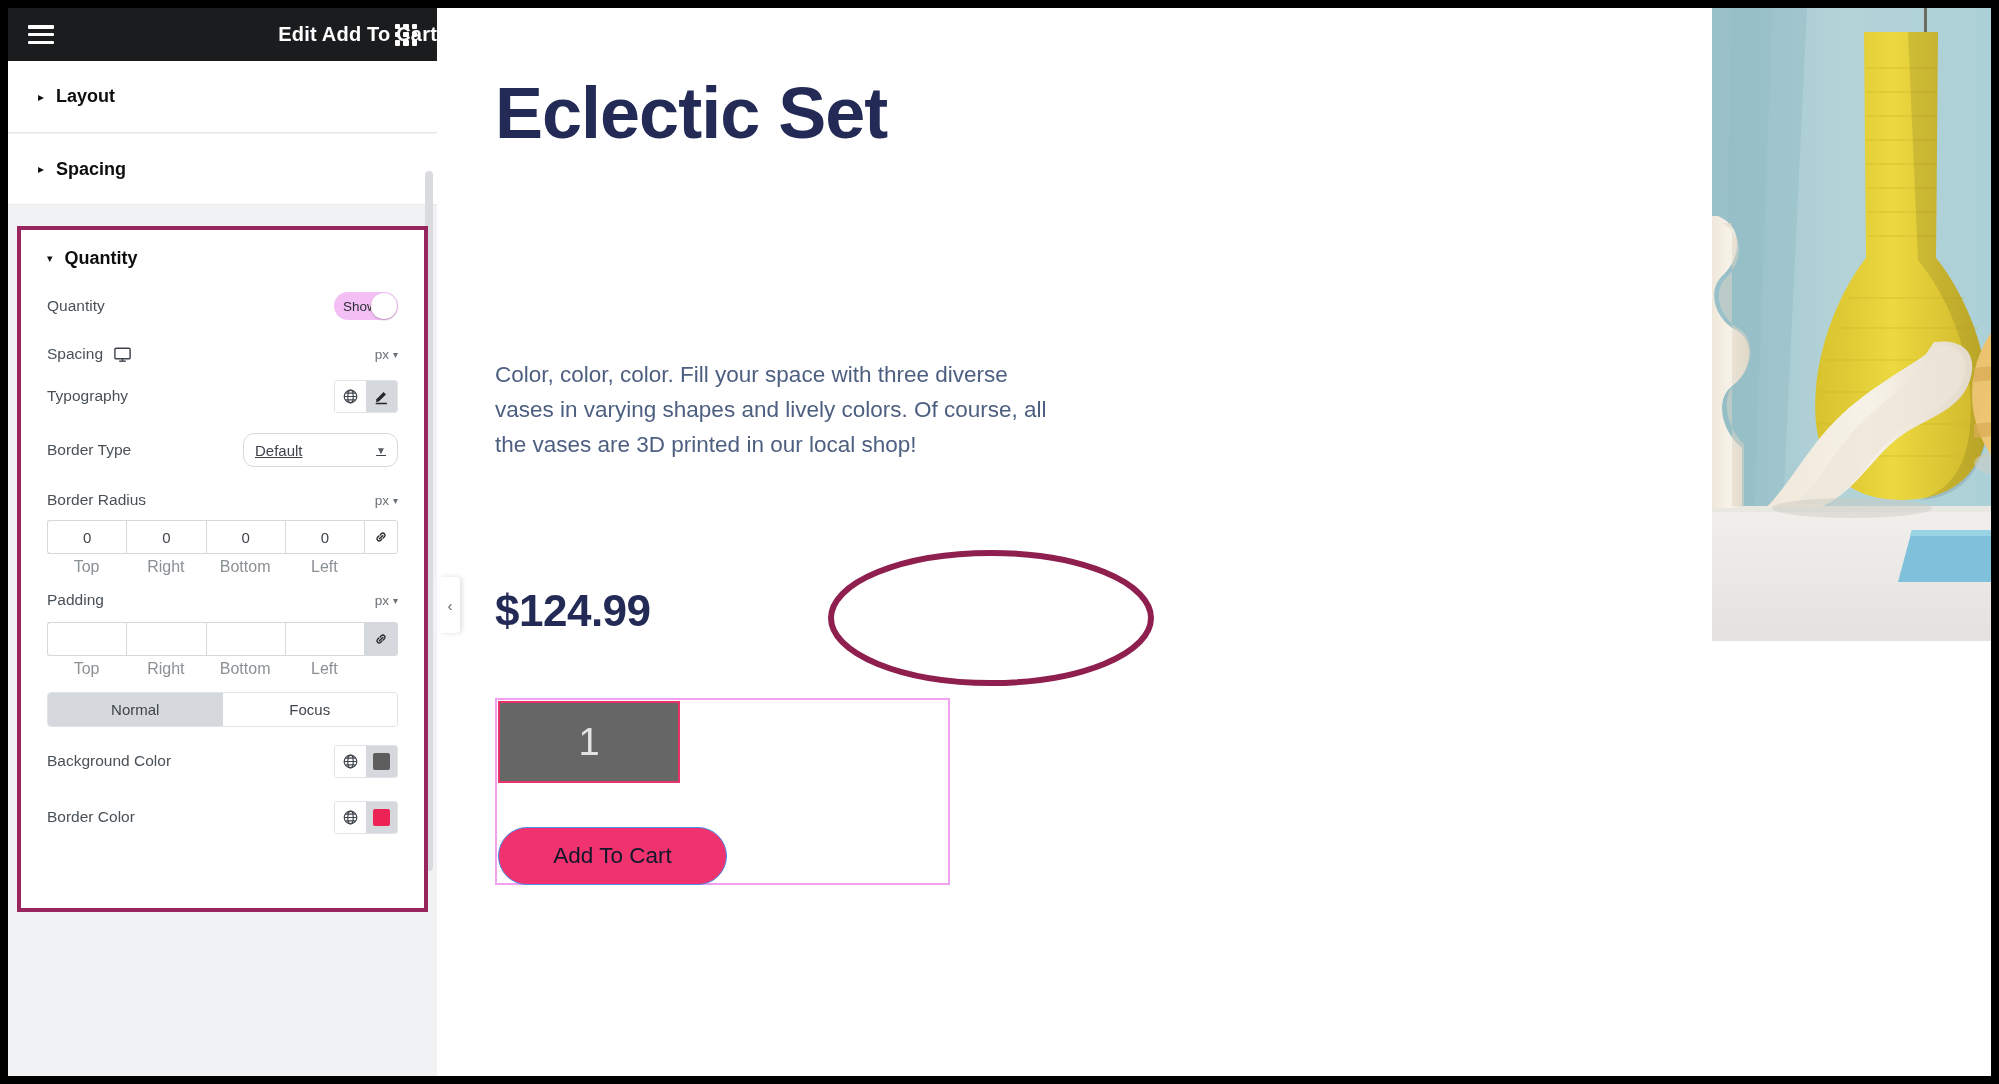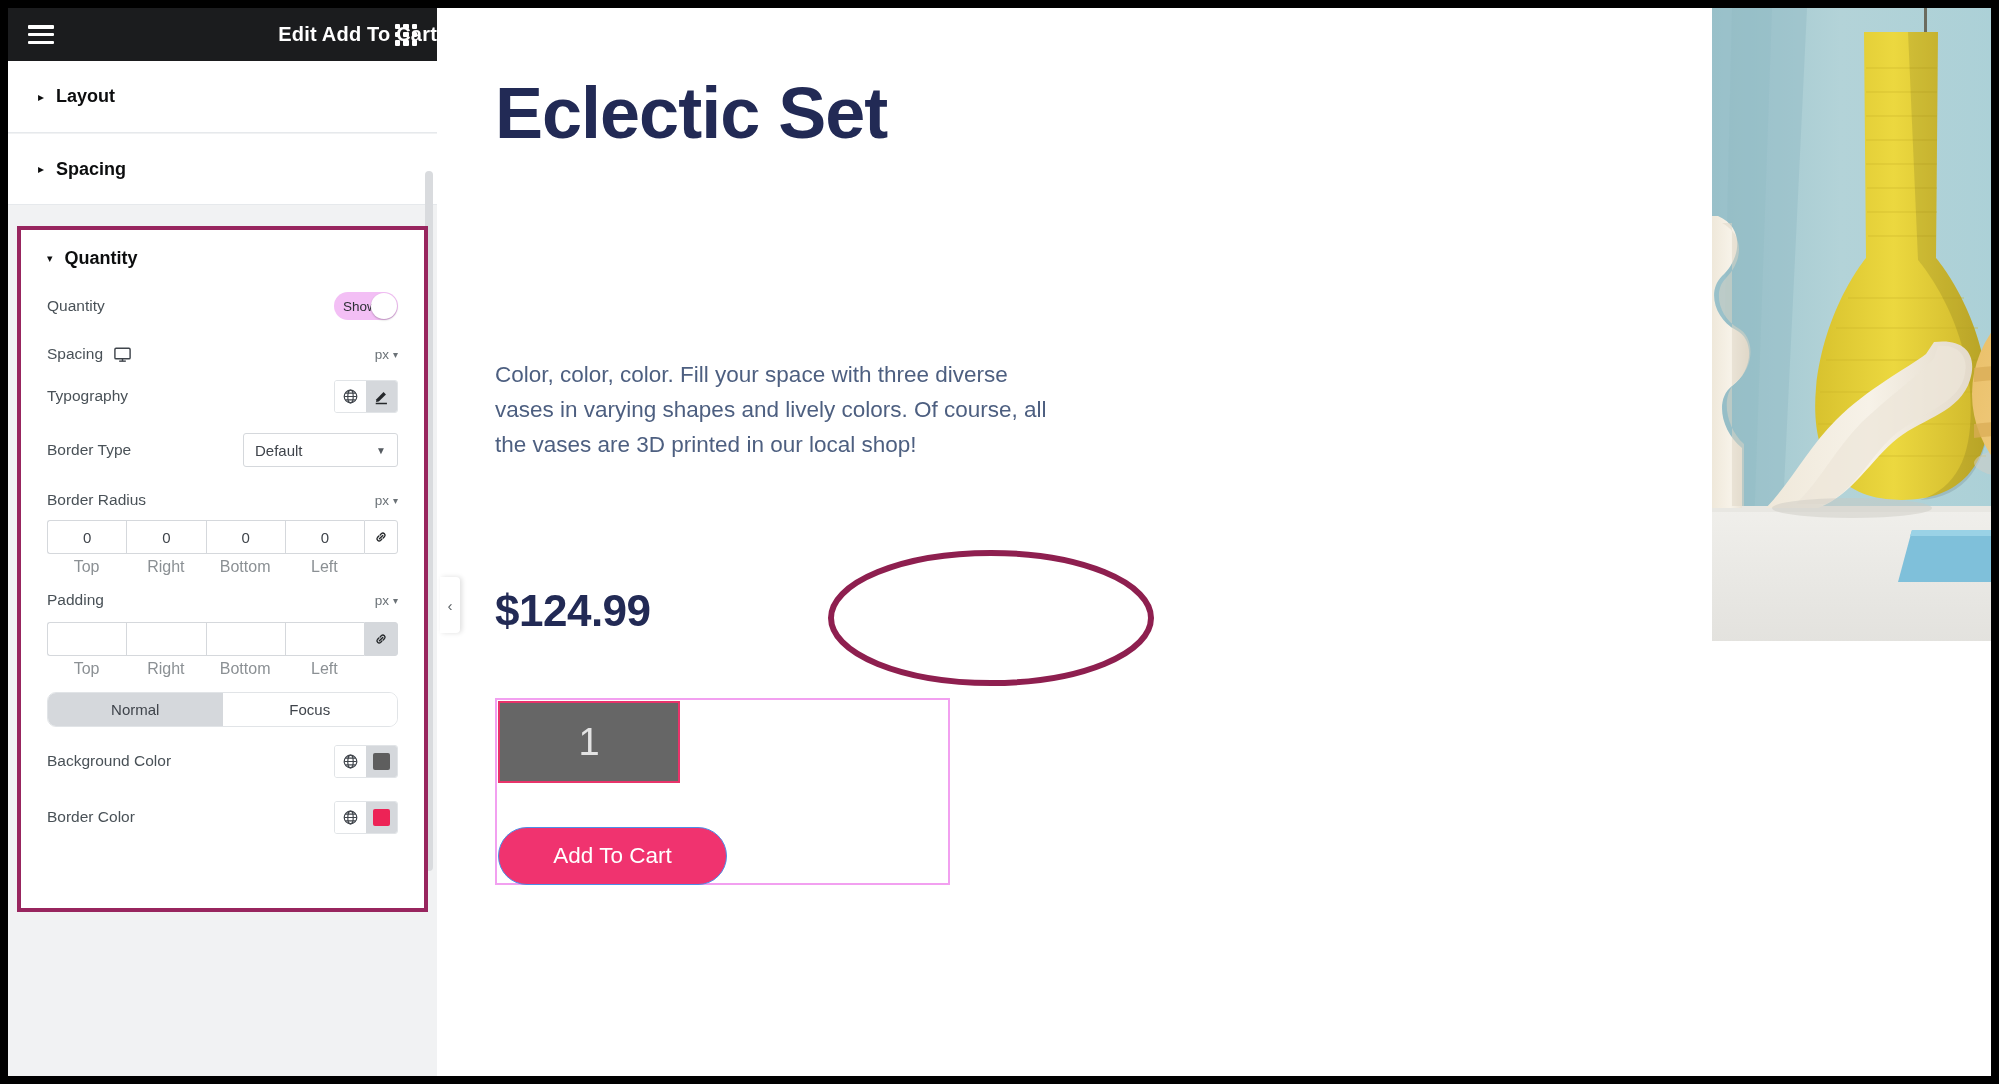--- a/index.html
+++ b/index.html
@@ -150,24 +150,24 @@
     display: flex; align-items: center; justify-content: center;
     background: #ffffff; cursor: pointer;
   }
   .icon-pair .cell.active { background: #d5d8dc; }
   .icon-pair .cell.swatchcell { background: #d5d8dc; }
   .swatch { width: 17px; height: 17px; border-radius: 2px; }
 
   
   .select {
     width: 155px; height: 34px;
-    border: 1px solid #d5d8dc; border-radius: 3px;
+    border: 1px solid #d5d8dc; border-radius: 11px;
     display: flex; align-items: center; justify-content: space-between;
     padding: 0 11px; font-size: 15px; color: #3f444b;
-    background: #fff; cursor: pointer;
+    background: #fff; cursor: pointer; text-decoration: underline;
   }
   .select .caret { font-size: 10px; color: #555b61; }
 
   
   .dims { display: flex; margin-top: 4px; }
   .dims .box {
     flex: 1; height: 34px;
     border: 1px solid #d5d8dc;
     border-right: none;
     display: flex; align-items: center; justify-content: center;
@@ -181,21 +181,21 @@
     background: #ffffff; cursor: pointer;
   }
   .dims .link.on { background: #d5d8dc; }
   .dim-labels { display: flex; margin-top: 4px; padding-right: 34px; }
   .dim-labels span {
     flex: 1; text-align: center; font-size: 16px; color: #8b9094;
   }
 
   .tabs {
     display: flex; margin-top: 14px; margin-bottom: 14px;
-    border-radius: 9px; overflow: hidden;
+    border-radius: 4px; overflow: hidden;
     border: 1px solid #e1e4e7;
   }
   .tabs .tab {
     flex: 1; height: 33px;
     display: flex; align-items: center; justify-content: center;
     font-size: 15px; color: #3f444b; background: #ffffff; cursor: pointer;
   }
   .tabs .tab.active { background: #d5d8dc; }
 
   
@@ -263,21 +263,21 @@
     color: #e3e3e3; font-size: 38px; font-weight: 300;
     cursor: text;
   }
   .atc-btn {
     position: absolute; left: 1px; top: 127px;
     width: 229px; height: 58px;
     background: #f0336f;
     border: 1.5px solid #4d8ee8;
     border-radius: 29px;
     display: flex; align-items: center; justify-content: center;
-    color: #ffffff; font-size: 22.5px;
+    color: #0f172a; font-size: 22.5px;
     cursor: pointer;
   }
 
   
   .annot-ellipse {
     position: absolute;
     left: 389px; top: 540px;
     width: 330px; height: 140px;
     pointer-events: none;
     z-index: 10;

